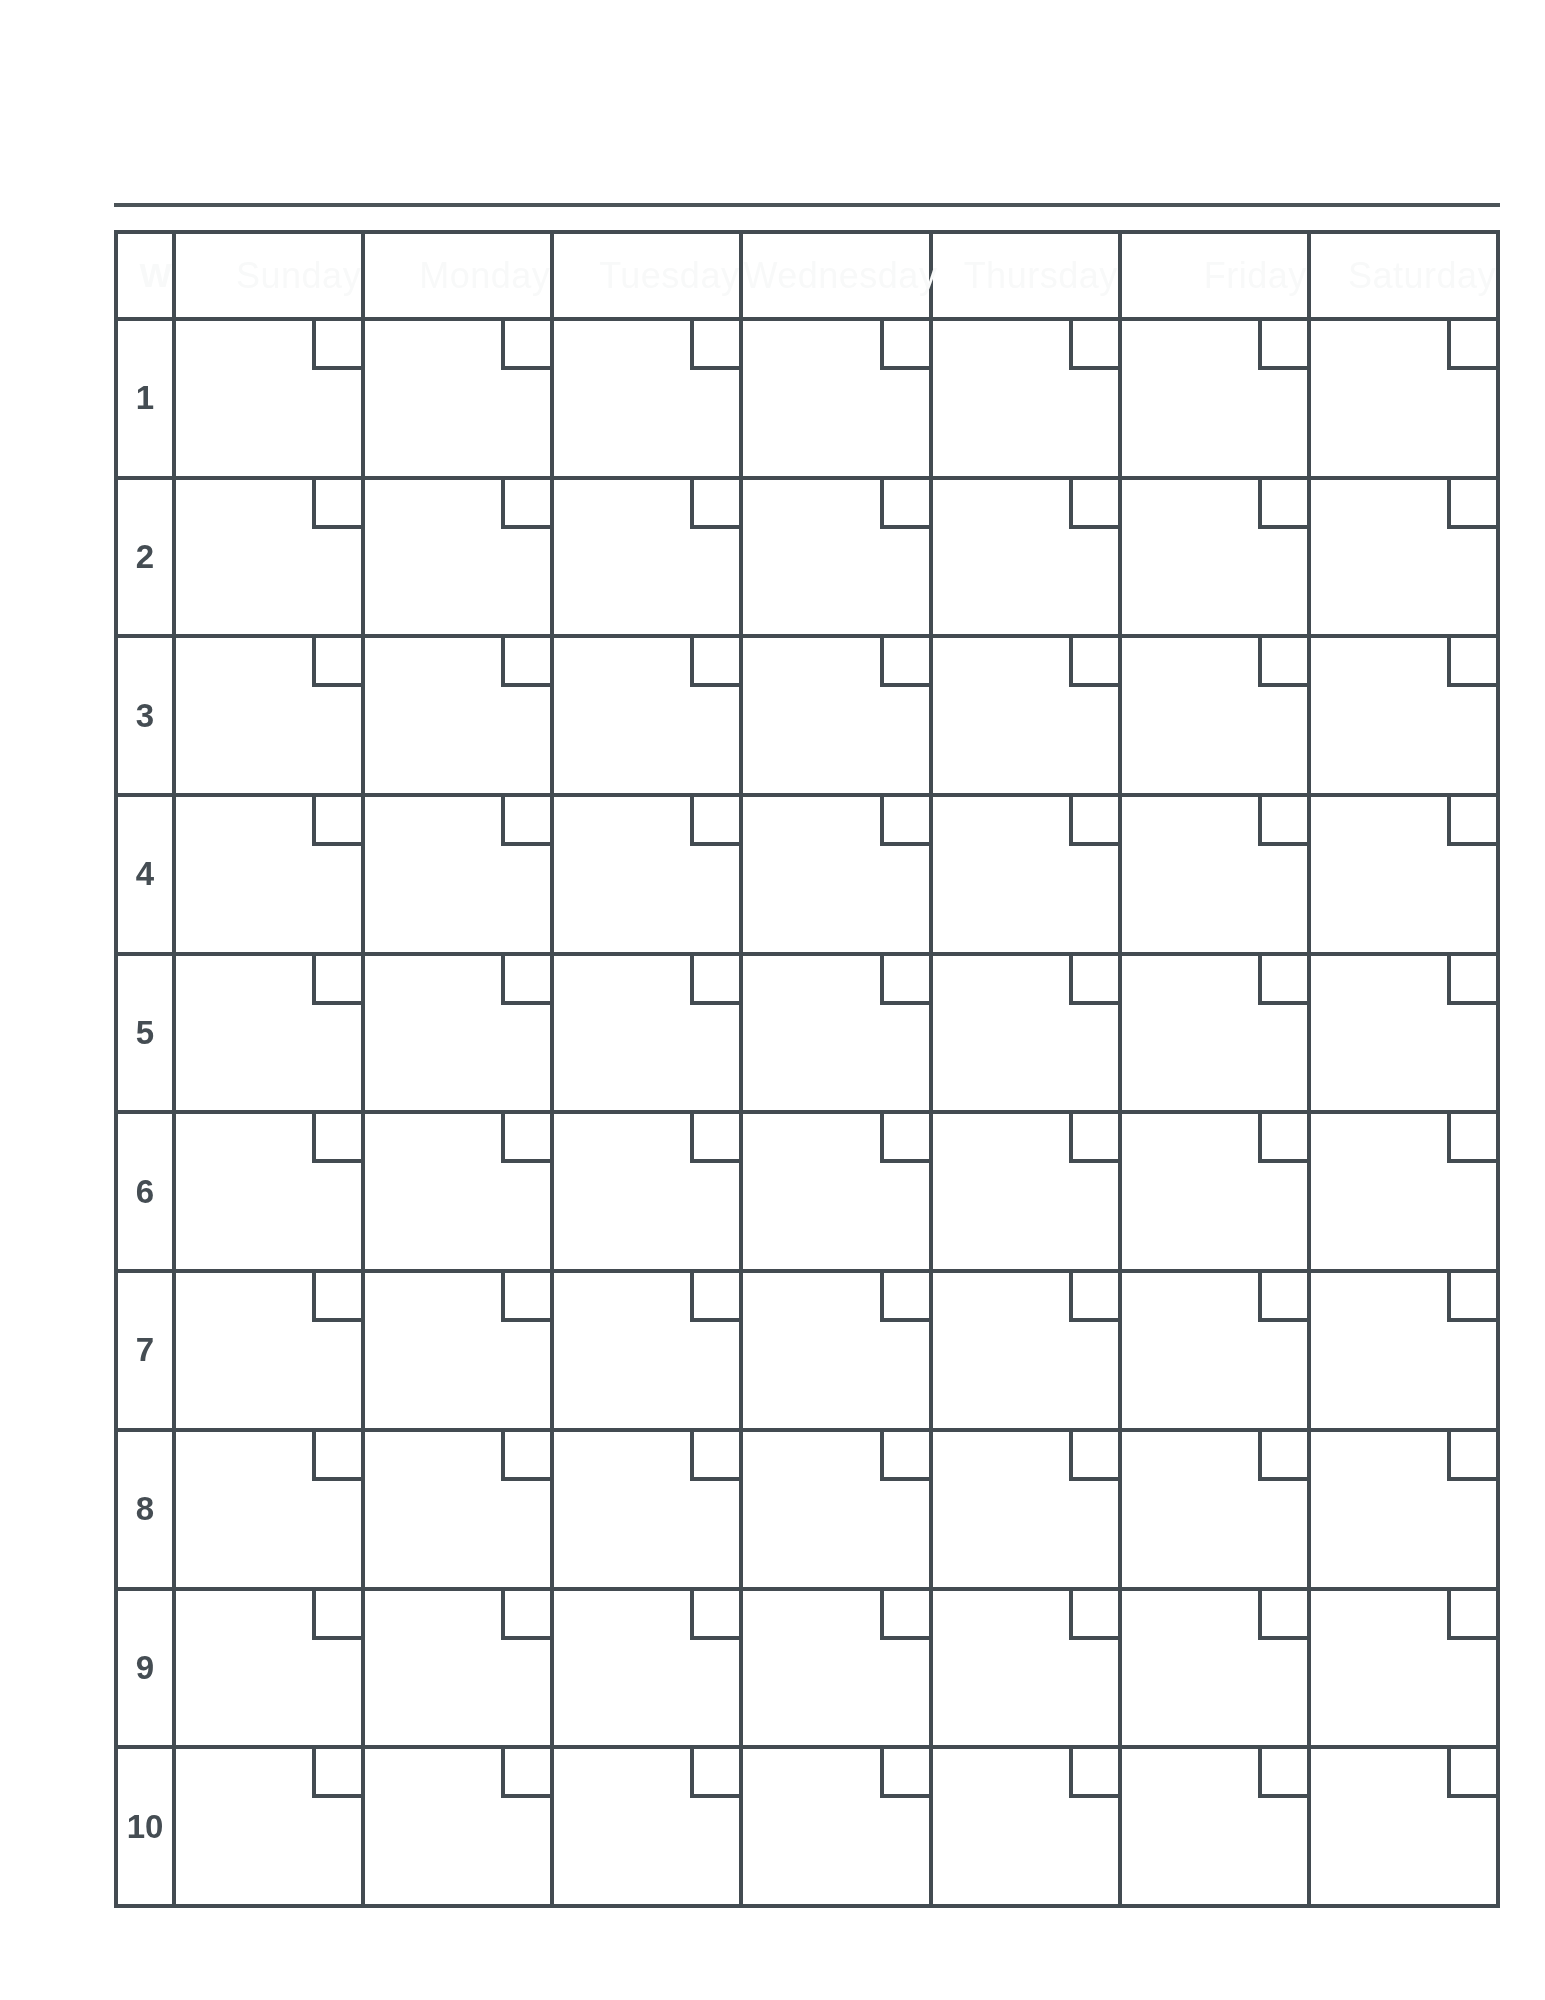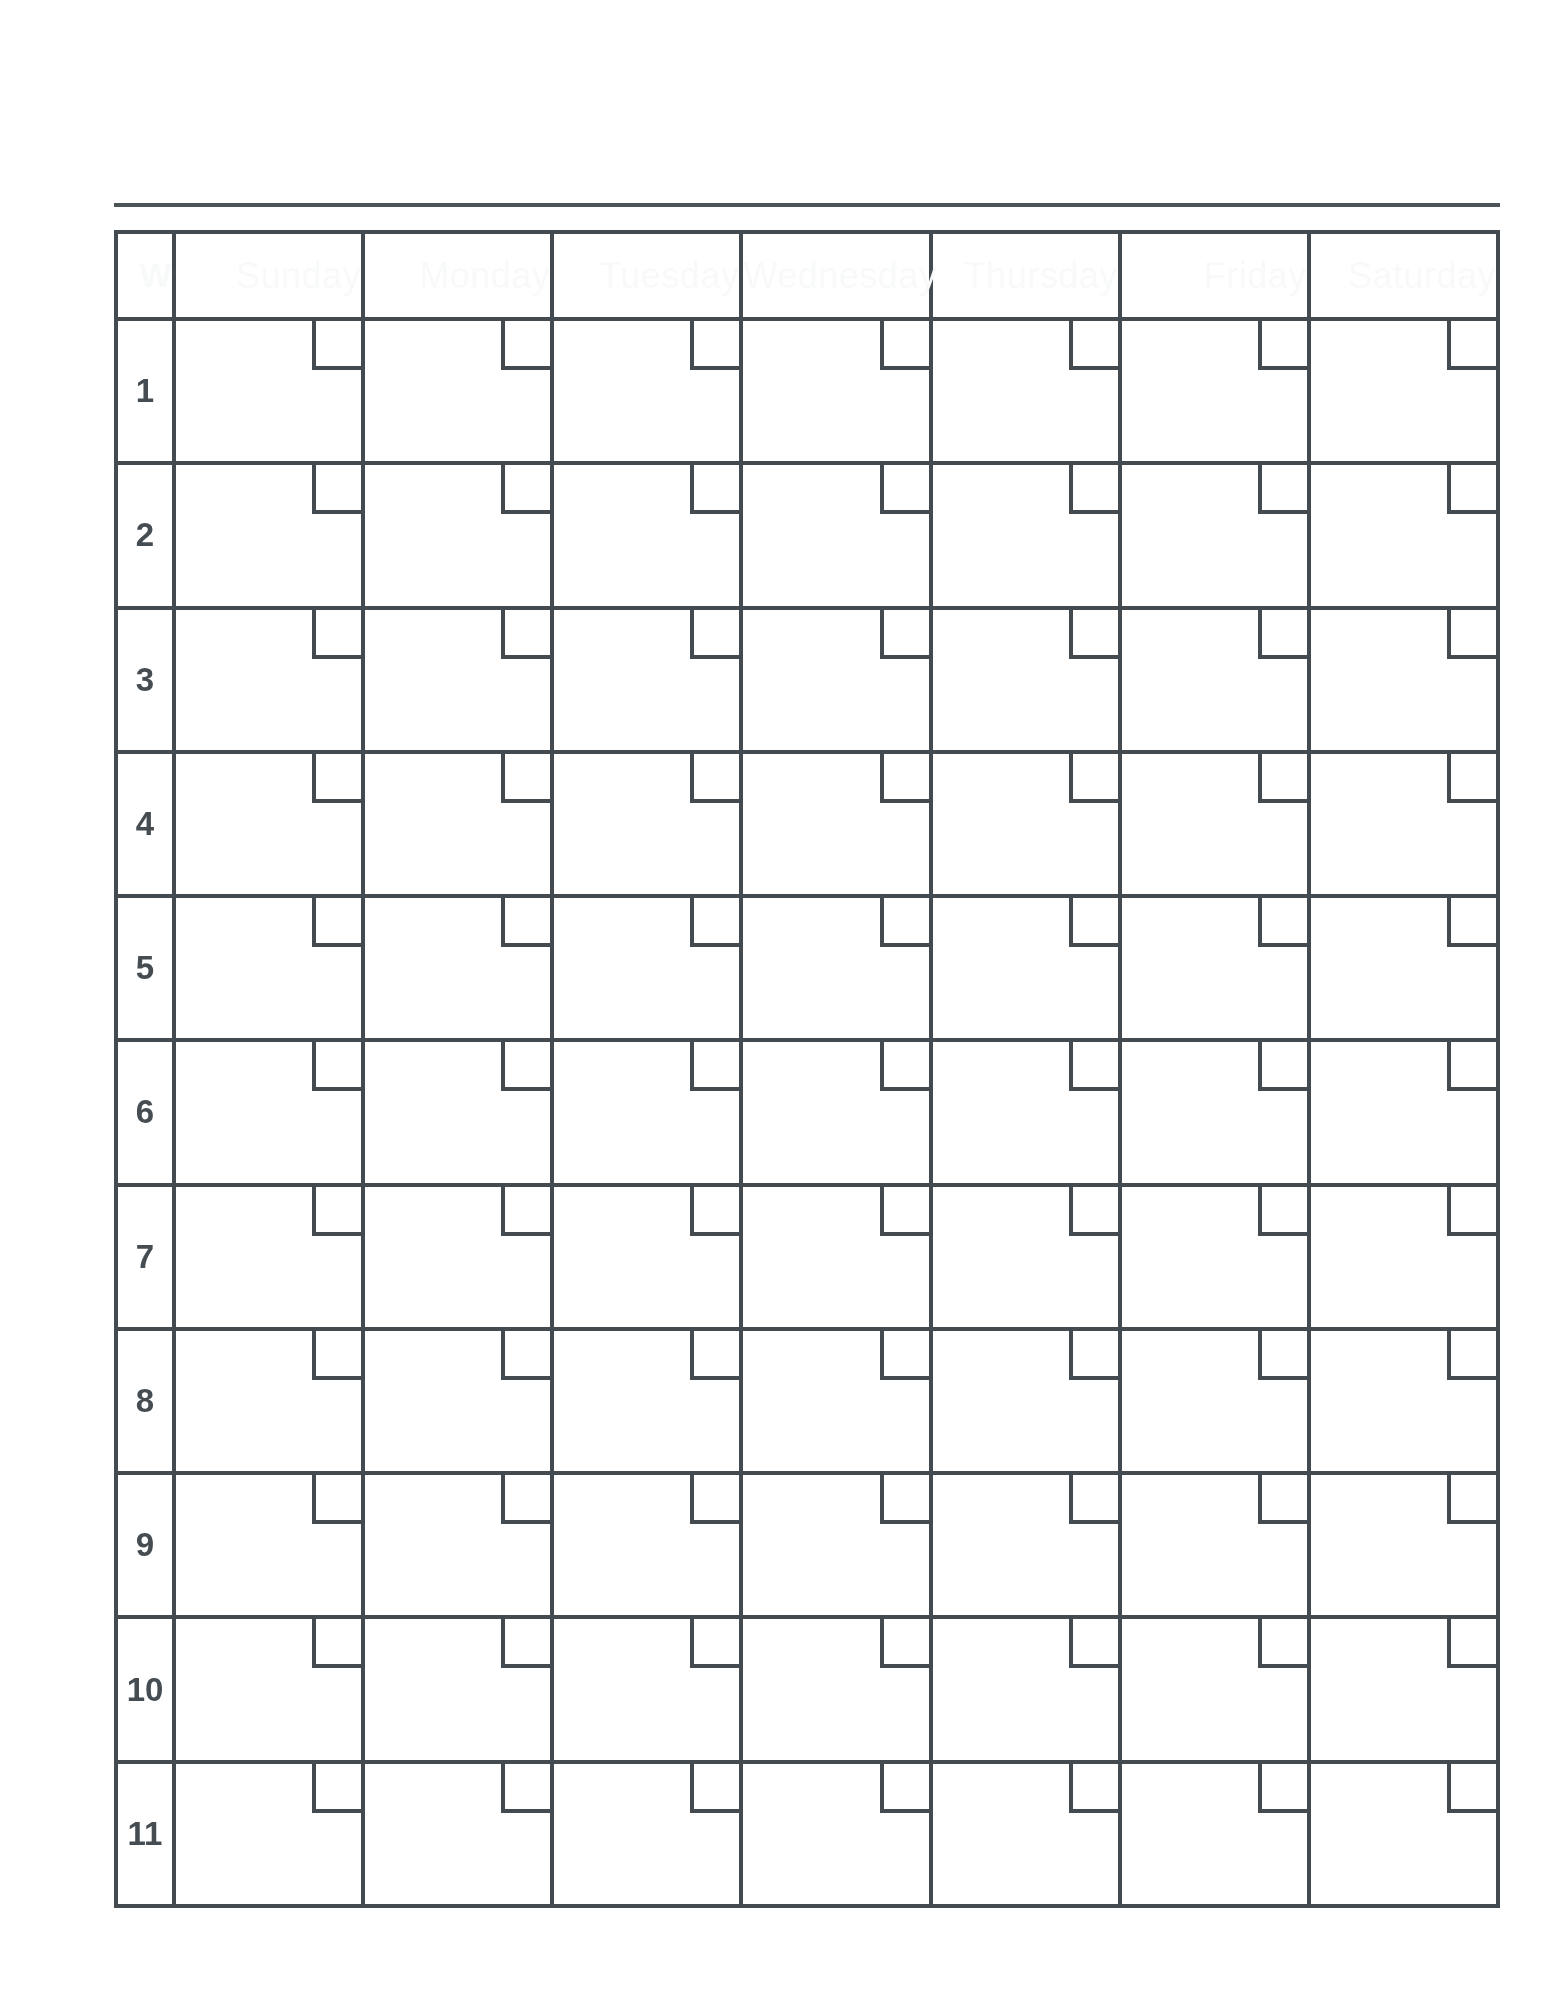--- a/index.html
+++ b/index.html
@@ -349,40 +349,16 @@
           <td class="day-cell">
             <div class="date-box"></div>
           </td>
           <td class="day-cell">
             <div class="date-box"></div>
           </td>
           <td class="day-cell">
             <div class="date-box"></div>
           </td>
         </tr>
-        <tr>
-          <th class="weeknum">11</th>
-          <td class="day-cell">
-            <div class="date-box"></div>
-          </td>
-          <td class="day-cell">
-            <div class="date-box"></div>
-          </td>
-          <td class="day-cell">
-            <div class="date-box"></div>
-          </td>
-          <td class="day-cell">
-            <div class="date-box"></div>
-          </td>
-          <td class="day-cell">
-            <div class="date-box"></div>
-          </td>
-          <td class="day-cell">
-            <div class="date-box"></div>
-          </td>
-          <td class="day-cell">
-            <div class="date-box"></div>
-          </td>
-        </tr>
       </tbody>
   </table>
 
 </div>
 
 </body></html>

